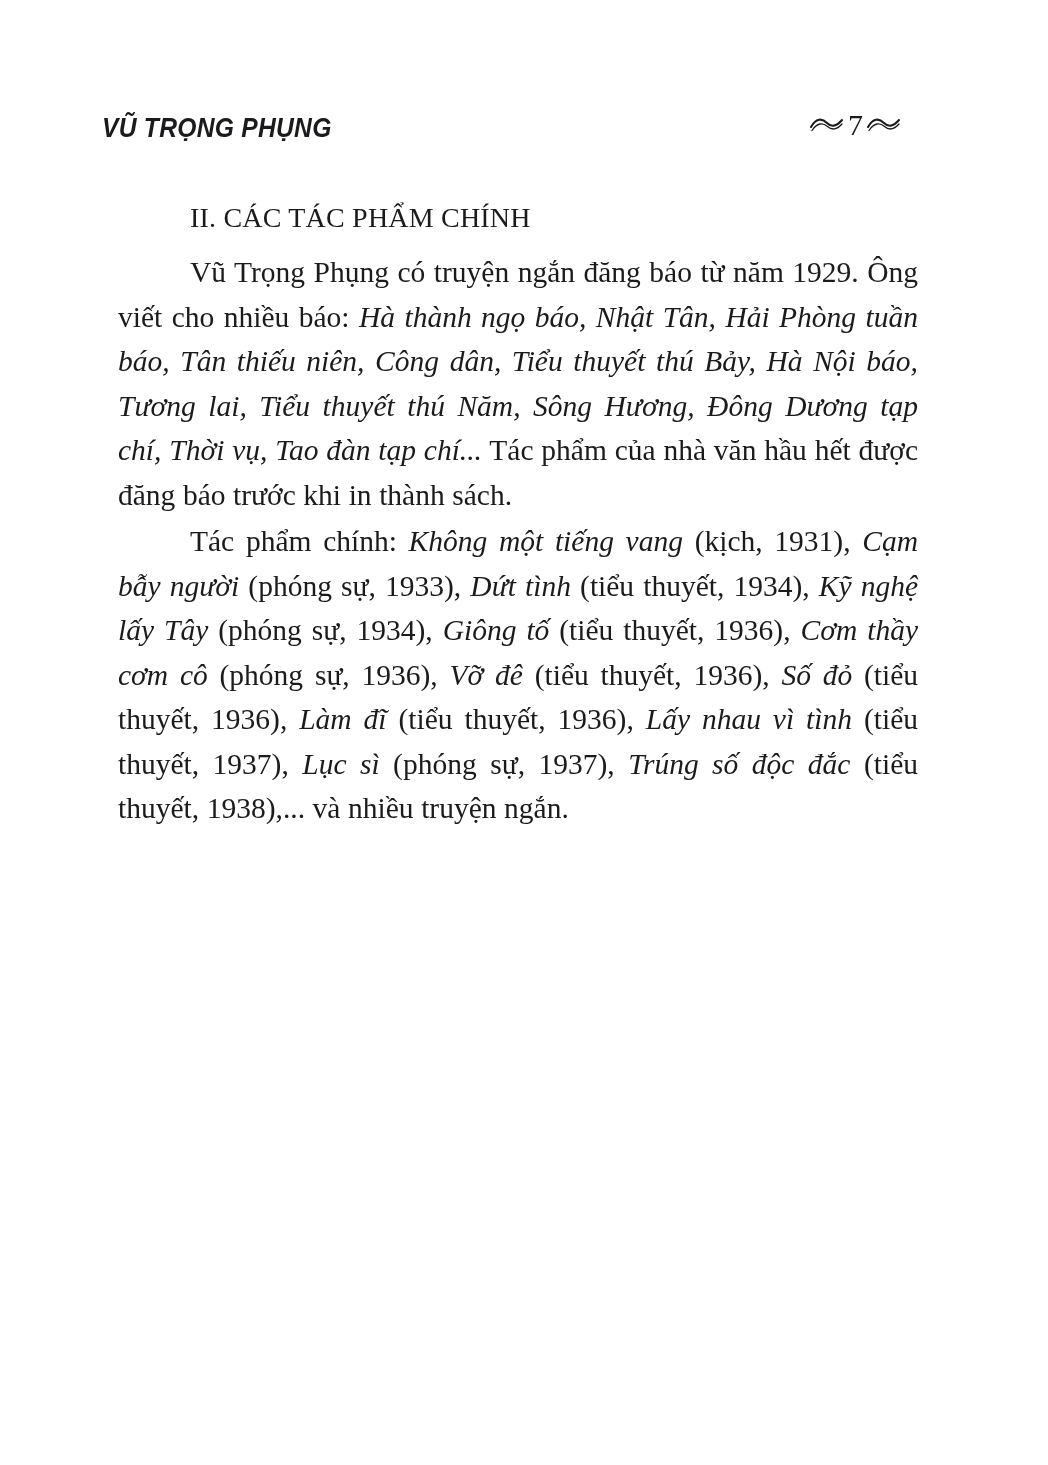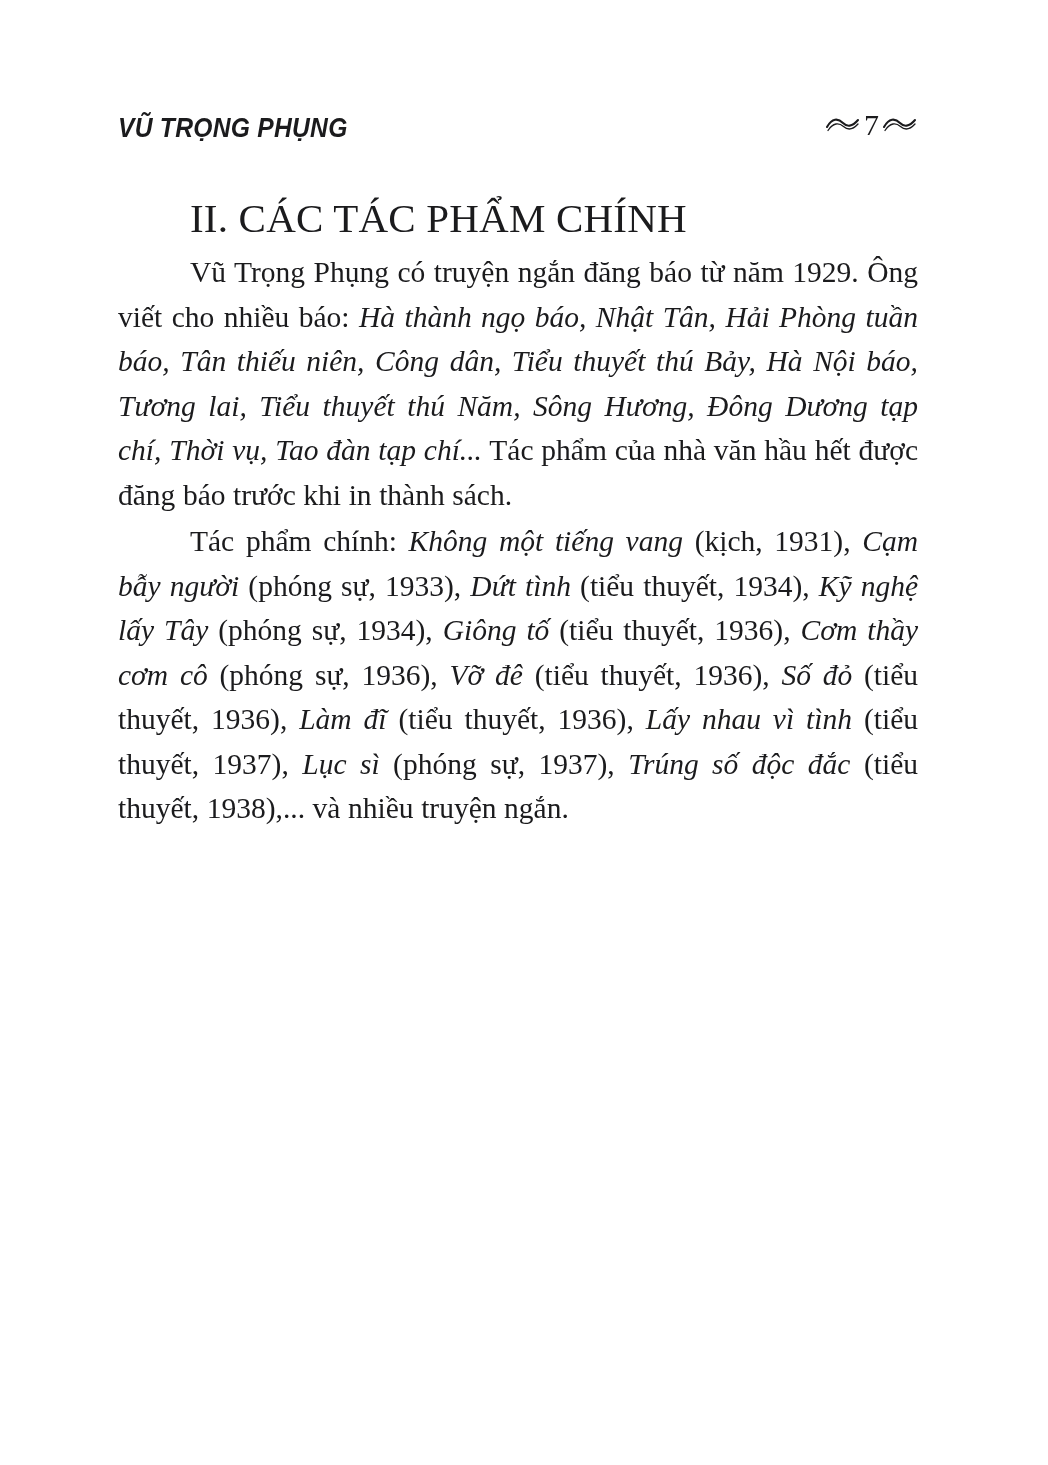--- a/index.html
+++ b/index.html
@@ -15,21 +15,21 @@
     background: #ffffff;
     overflow: hidden;
     font-family: "Liberation Serif", "DejaVu Serif", serif;
     color: #1b1b1d;
     box-sizing: border-box;
   }
 
   
   .running-head {
     position: absolute;
-    left: 118px;
+    left: 102px;
     top: 112px;
     width: 800px;
     height: 44px;
   }
   .running-head .book-author {
     position: absolute;
     left: 0;
     top: 0;
     font-family: "Liberation Sans", "DejaVu Sans", sans-serif;
     font-weight: 700;
@@ -70,21 +70,21 @@
     position: absolute;
     left: 118px;
     top: 196px;
     width: 800px;
   }
   h2.section-heading {
     margin: 0 0 10px 0;
     padding: 0;
     font-family: "Liberation Serif", "DejaVu Serif", serif;
     font-weight: 400;
-    font-size: 41px;
+    font-size: 28px;
     line-height: 44px;
     text-indent: 72px;
     letter-spacing: 0.2px;
     color: #1b1b1d;
   }
   p.para {
     margin: 0;
     padding: 0;
     font-size: 29.5px;
     line-height: 44.5px;

